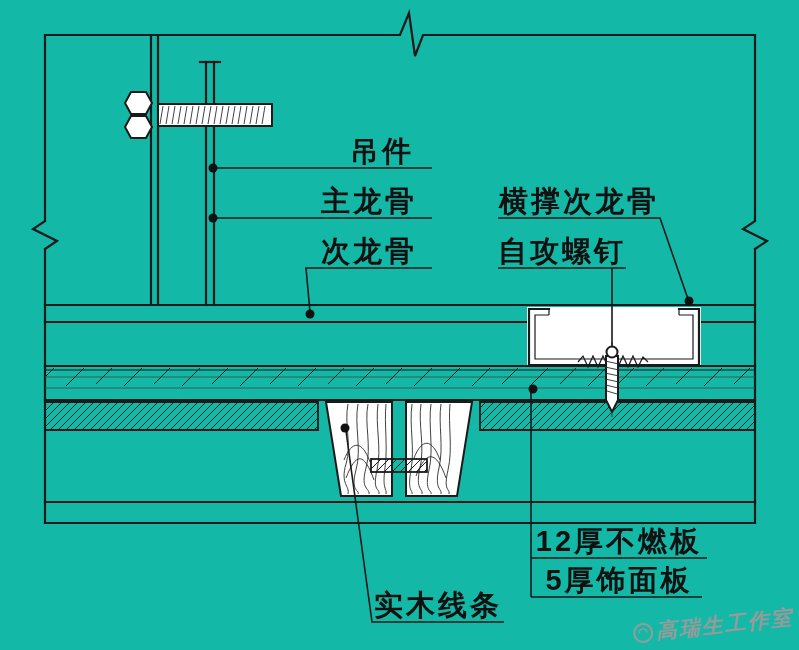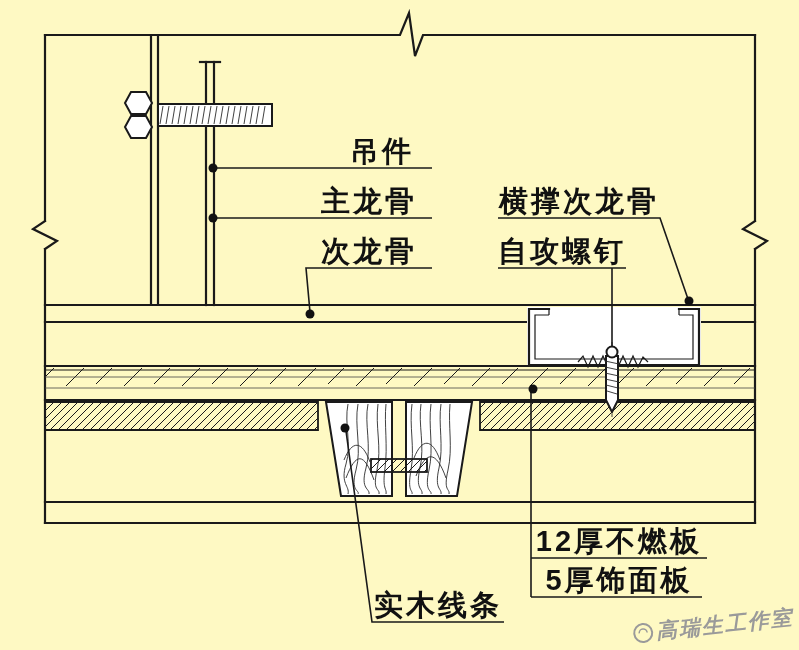--- a/index.html
+++ b/index.html
@@ -1,17 +1,17 @@
 <!DOCTYPE html>
 <html><head>
 <meta charset="utf-8">
 <style>
   html,body{margin:0;padding:0;background:#fff;}
   .canvas{
-    position:relative;width:799px;height:650px;background:#fef9c3;overflow:hidden;
+    position:relative;width:799px;height:650px;background:#14b8a6;overflow:hidden;
     font-family:"Liberation Sans", sans-serif;
   }
   svg{position:absolute;left:0;top:0;}
   .s2{stroke:#1a1a1a;stroke-width:2.2;fill:none;stroke-linecap:square;}
   .s1{stroke:#1a1a1a;stroke-width:1.2;fill:none;}
   .s08{stroke:#2b2b2b;stroke-width:0.9;fill:none;}
   .thin{stroke:#444;stroke-width:0.8;fill:none;}
   .wfill{fill:#ffffff;stroke:#1a1a1a;stroke-width:2;}
   .dot{fill:#111;stroke:none;}
   .lead{stroke:#1a1a1a;stroke-width:1.6;fill:none;}

